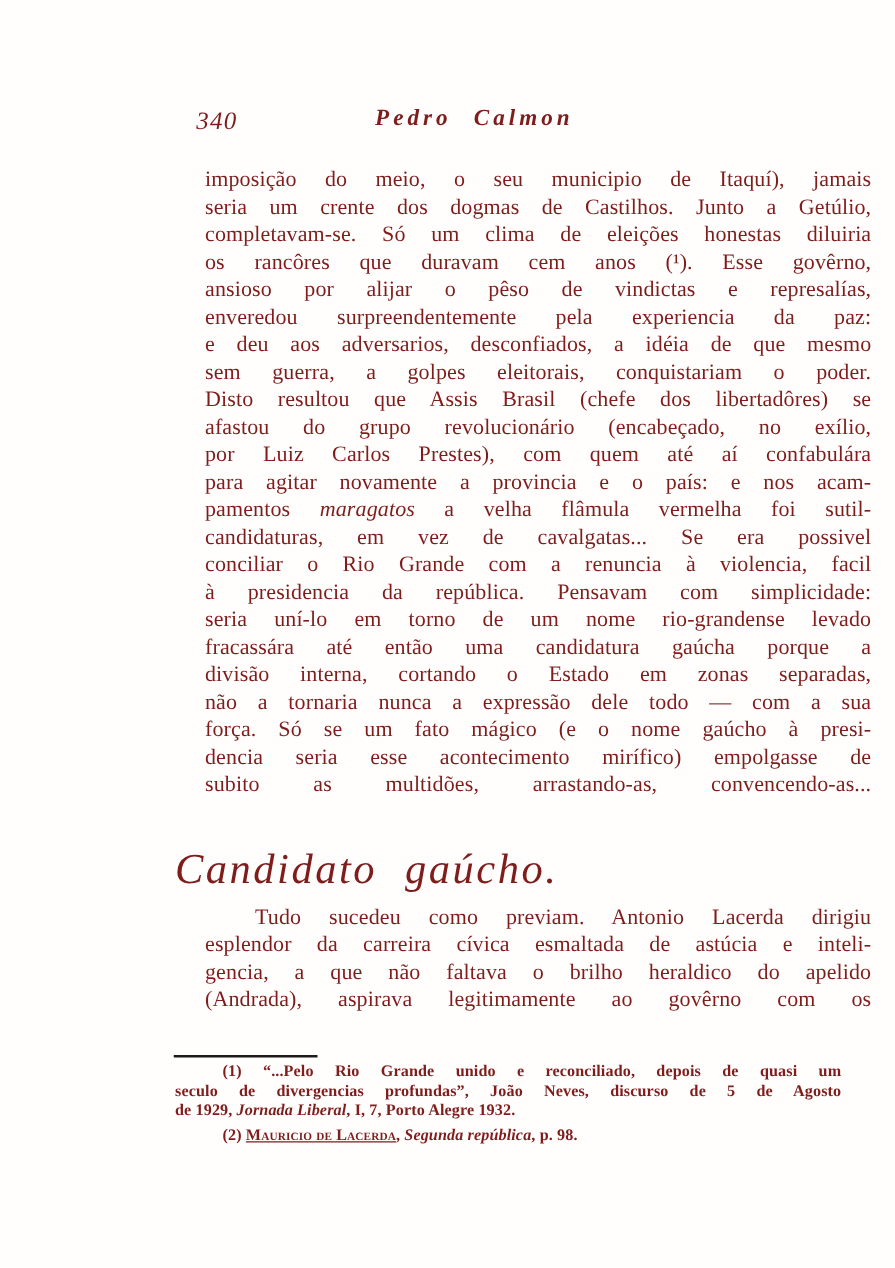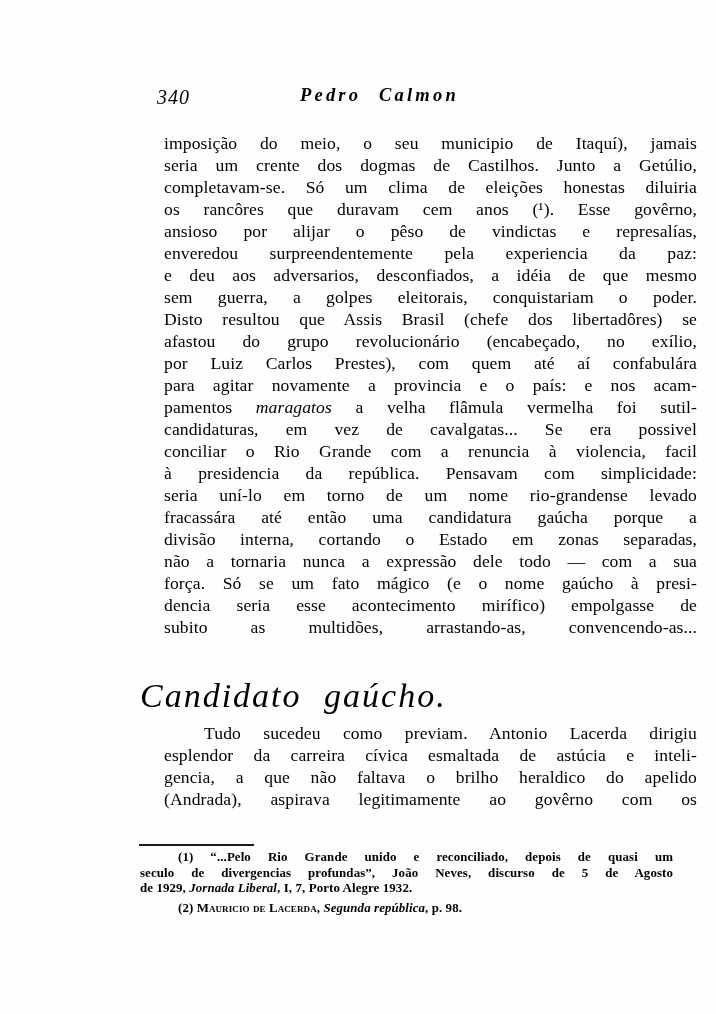--- a/index.html
+++ b/index.html
@@ -6,21 +6,21 @@
     margin: 0;
     padding: 0;
     background: #ffffff;
   }
   .page {
     position: relative;
     width: 716px;
     height: 1014px;
     background: #fffefd;
     font-family: "Liberation Serif", serif;
-    color: #000000;
+    color: #7f1d1d;
     overflow: hidden;
   }
   .col {
     position: absolute;
     left: 140px;
     width: 533px;
   }
   .body-text {
     font-size: 17.6px;
     line-height: 22px;
@@ -32,21 +32,21 @@
     text-align-last: justify;
     text-justify: inter-word;
   }
   .line.nj {
     text-align: center;
     text-align-last: left;
   }
   .line.ind { text-indent: 40px; }
   .line.gap { margin-top: 4px; }
   .i  { font-style: italic; }
-  .sc { font-variant: small-caps; }
+  .sc { font-variant: small-caps; text-decoration: underline; }
 
   #page-number {
     position: absolute;
     left: 157px;
     top: 86px;
     font-size: 20px;
     font-style: italic;
     letter-spacing: 1px;
   }
   #running-title {

